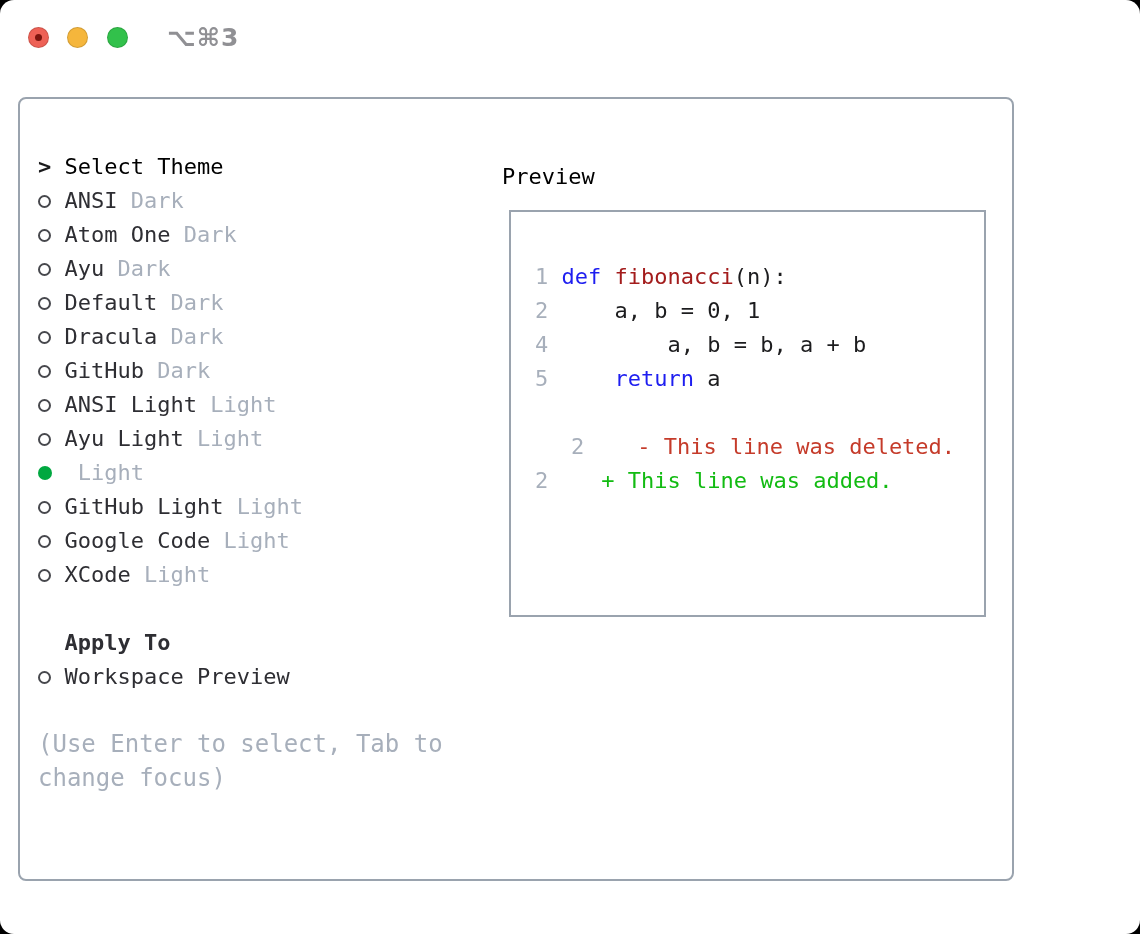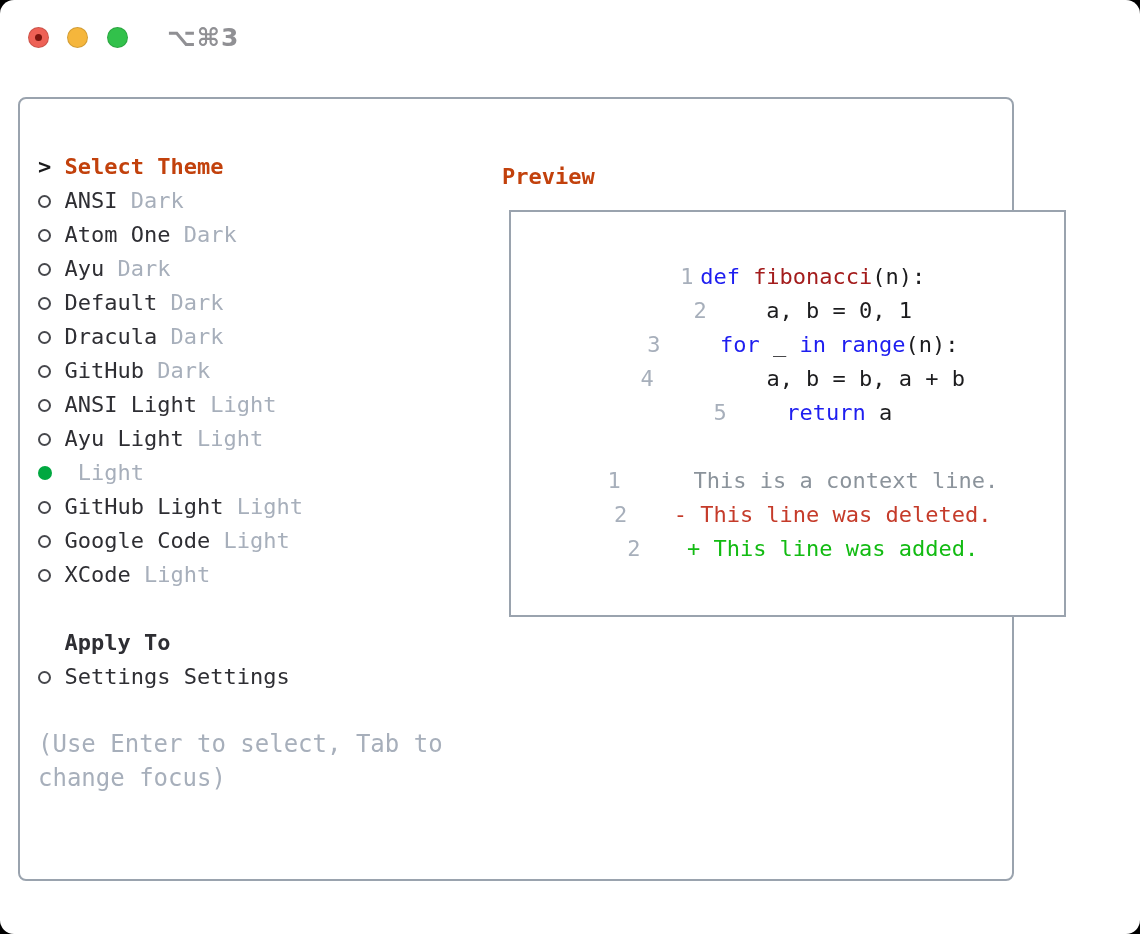--- a/index.html
+++ b/index.html
@@ -55,44 +55,44 @@
     font-weight: bold; color: #1a1a1c;
   }
   .ring {
     display: inline-block; width: 13px; height: 13px; box-sizing: border-box;
     border: 2px solid var(--ring-gray, #47484d); border-radius: 50%;
   }
   .dot {
     display: inline-block; width: 14px; height: 14px;
     border-radius: 50%; background: var(--accent-green, #00a840);
   }
-  .section-title { font-weight: bold; color: #c2410c; }
+  .section-title { font-weight: normal; color: #000000; }
   .section-title.plain { font-weight: bold; color: var(--text-primary, #2e2e33); }
   .opt-name { color: var(--text-primary, #2e2e33); white-space: pre; }
   .opt-variant { color: var(--muted-gray, #a7afbb); margin-left: 1ch; white-space: pre; }
   .option-row.selected .opt-name { color: var(--accent-green, #00a840); }
   .help {
     width: 440px; margin-top: 0; font-size: 24px; line-height: 34px;
     color: var(--muted-gray, #a7afbb);
   }
   
   .preview-box {
     margin-left: 7px; margin-top: 17px;
-    width: 557px; height: 407px; box-sizing: border-box;
+    width: 477px; height: 407px; box-sizing: border-box;
     border: 2px solid var(--panel-border, #9aa3ae);
-    padding: 48px 0 0 24px; overflow: hidden; background: #fff; text-align: center;
+    padding: 48px 0 0 24px; overflow: hidden; background: #fff;
   }
   .pline, .dline { height: 34px; line-height: 34px; font-size: 22px; white-space: pre; }
   .blank-line { height: 34px; }
   .ln { display: inline-block; width: 2ch; color: var(--muted-gray, #a7afbb); }
   .tok-kw { color: var(--keyword-blue, #1e1ef0); }
   .tok-fn { color: var(--function-red, #a31c1c); }
   .tok-pl { color: #1c1c1e; }
   .diff-context { color: var(--context-gray, #8b939b); }
-  .diff-deleted { color: var(--deleted-red, #c53b2a); }
+  .diff-deleted { color: var(--deleted-red, #c53b2a); margin-left: 36px; }
   .diff-added   { color: var(--added-green, #12bb12); }
 </style>
 </head>
 <body>
 
 <div class="window">
 
   <div class="titlebar">
     <span class="light red">
       <span class="inner-dot"></span>
@@ -175,45 +175,43 @@
       <div class="row spacer"></div>
 
       <div class="row">
         <span class="bullet-box"></span>
         <span class="section-title plain">Apply To</span>
       </div>
 
       <div>
           <div class="row option-row">
             <span class="bullet-box"><span class="ring"></span></span>
-            <span class="opt-name">Settings Settings</span>
+            <span class="opt-name">Workspace Preview</span>
           </div>
         </div>
 
       <div class="row spacer"></div>
 
       <div class="help">(Use Enter to select, Tab to change focus)</div>
     </div>
 
     <div class="right-col">
       <div class="row">
         <span class="section-title">Preview</span>
       </div>
 
       <div class="preview-box">
         <div>
             <div class="pline"><span class="ln">1</span><span class="tok-kw">def </span><span class="tok-fn">fibonacci</span><span class="tok-pl">(n):</span></div>
             <div class="pline"><span class="ln">2</span><span class="tok-pl">    a, b = 0, 1</span></div>
-            <div class="pline"><span class="ln">3</span><span class="tok-pl">    </span><span class="tok-kw">for</span><span class="tok-pl"> _ </span><span class="tok-kw">in</span><span class="tok-pl"> </span><span class="tok-kw">range</span><span class="tok-pl">(n):</span></div>
             <div class="pline"><span class="ln">4</span><span class="tok-pl">        a, b = b, a + b</span></div>
             <div class="pline"><span class="ln">5</span><span class="tok-pl">    </span><span class="tok-kw">return</span><span class="tok-pl"> a</span></div>
           </div>
         <div class="blank-line"></div>
         <div>
-            <div class="dline diff-context"><span class="ln">1</span><span>     This is a context line.</span></div>
             <div class="dline diff-deleted"><span class="ln">2</span><span>   - This line was deleted.</span></div>
             <div class="dline diff-added"><span class="ln">2</span><span>   + This line was added.</span></div>
           </div>
       </div>
     </div>
 
   </div>
 </div>
 
 </body></html>

